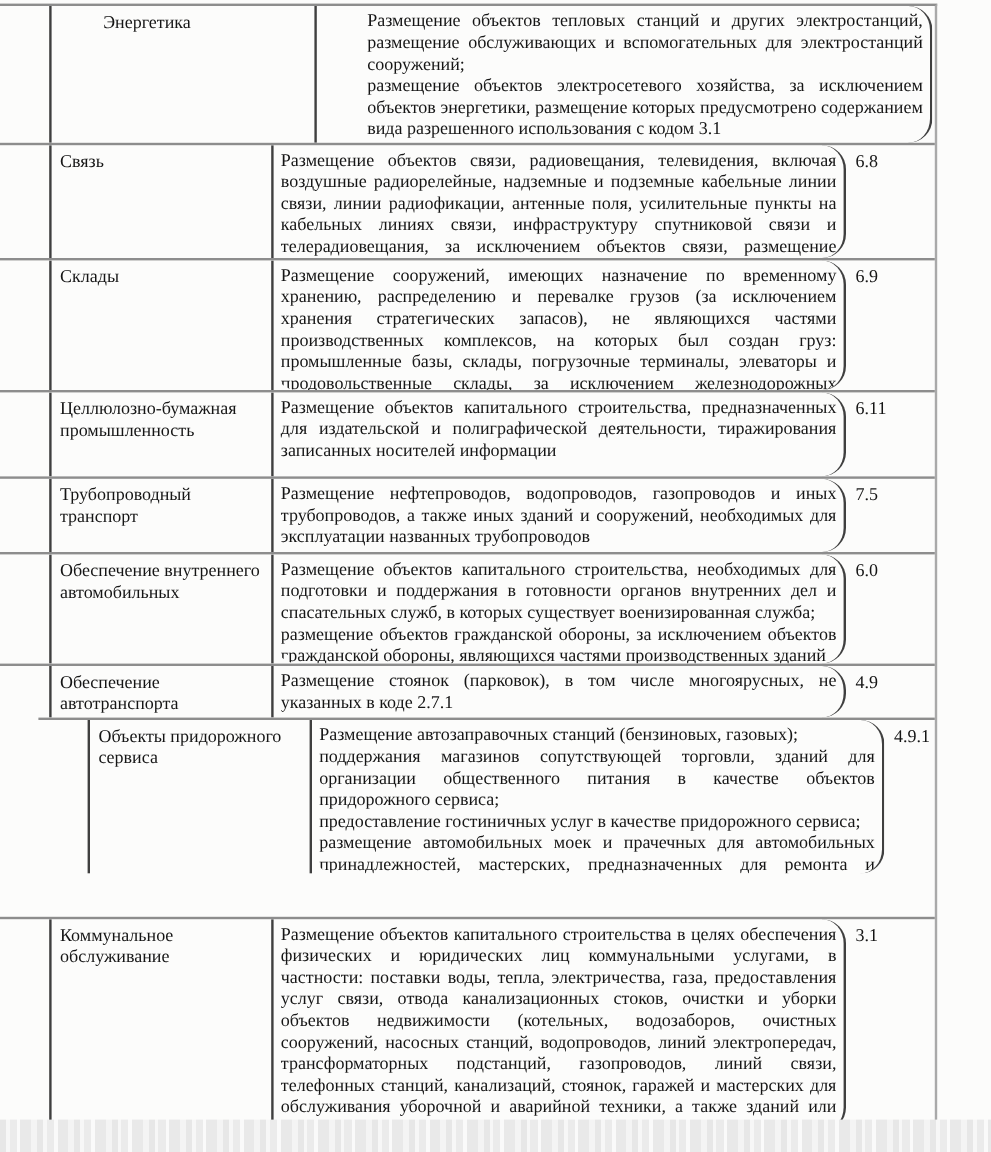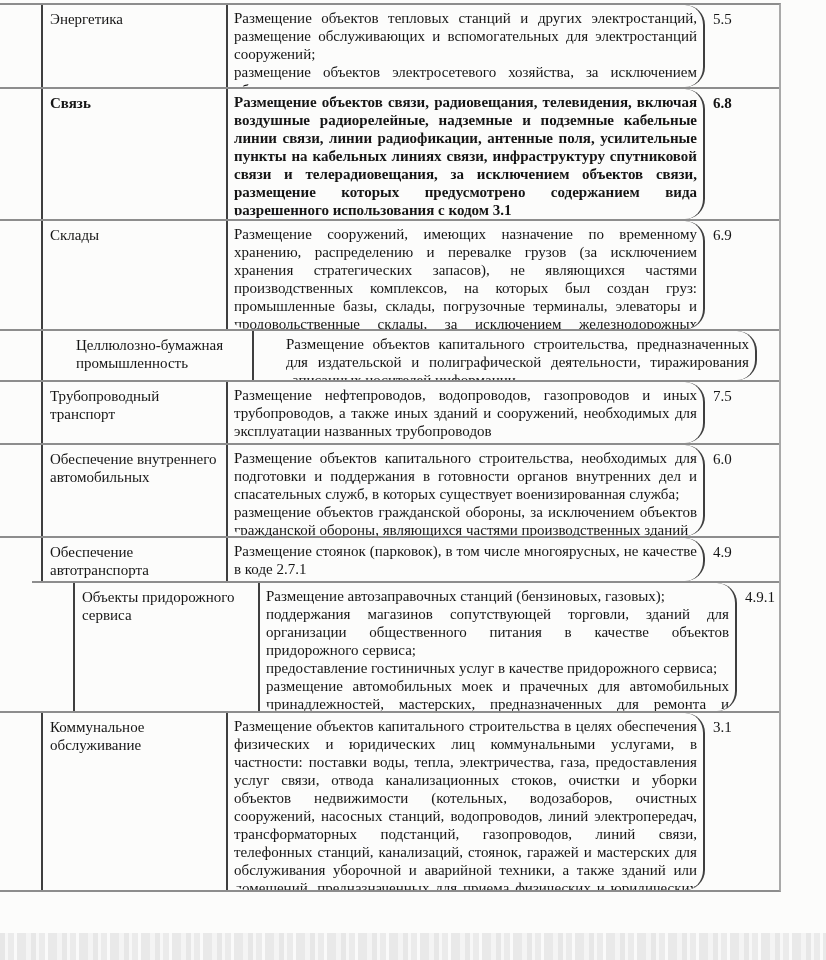--- a/index.html
+++ b/index.html
@@ -27,29 +27,29 @@
     border-bottom:2px solid var(--border-mid);
     border-right:2px solid var(--border-light);
   }
   .t-row{
     display:grid;
     grid-template-columns:43px 185px 477px 74px;
     overflow:hidden;
   }
   .t-row + .t-row{border-top:2px solid var(--border-mid);}
   
-  .t-row:nth-child(1){height:82px;}
-  .t-row:nth-child(2){height:132px;font-weight:bold;}
+  .t-row:nth-child(1){height:114px;gap:36px;}
+  .t-row:nth-child(2){height:96px;}
   .t-row:nth-child(3){height:110px;}
-  .t-row:nth-child(4){height:51px;gap:26px;}
+  .t-row:nth-child(4){height:72px;}
   .t-row:nth-child(5){height:63px;}
   .t-row:nth-child(6){height:93px;}
   .t-row:nth-child(7){height:45px;}
   .t-row:nth-child(8){height:130px;margin-left:32px;}
-  .t-row:nth-child(9){height:179px;}
+  .t-row:nth-child(9){height:179px;margin-top:36px;}
   .cell{overflow:hidden;}
   .c-num{border-right:2px solid var(--border-dark);}
   .c-name{
     border-right:2px solid var(--border-dark);
     padding:5px 8px 0 7px;
     font-size:15px;line-height:18px;
   }
   .c-desc{
     border-right:2px solid var(--border-dark);
     padding:4px 6px 0 6px;
@@ -130,21 +130,21 @@
     <div class="cell c-desc">
           <div class="para">Размещение объектов капитального строительства, необходимых для подготовки и поддержания в готовности органов внутренних дел и спасательных служб, в которых существует военизированная служба;</div>
           <div class="para">размещение объектов гражданской обороны, за исключением объектов гражданской обороны, являющихся частями производственных зданий</div>
         </div>
     <div class="cell c-code">6.0</div>
   </div>
       <div class="t-row">
     <div class="cell c-num"></div>
     <div class="cell c-name">Обеспечение автотранспорта</div>
     <div class="cell c-desc">
-          <div class="para">Размещение стоянок (парковок), в том числе многоярусных, не качестве в коде 2.7.1</div>
+          <div class="para">Размещение стоянок (парковок), в том числе многоярусных, не указанных в коде 2.7.1</div>
         </div>
     <div class="cell c-code">4.9</div>
   </div>
       <div class="t-row">
     <div class="cell c-num"></div>
     <div class="cell c-name">Объекты придорожного сервиса</div>
     <div class="cell c-desc">
           <div class="para">Размещение автозаправочных станций (бензиновых, газовых);</div>
           <div class="para">поддержания магазинов сопутствующей торговли, зданий для организации общественного питания в качестве объектов придорожного сервиса;</div>
           <div class="para">предоставление гостиничных услуг в качестве придорожного сервиса;</div>

